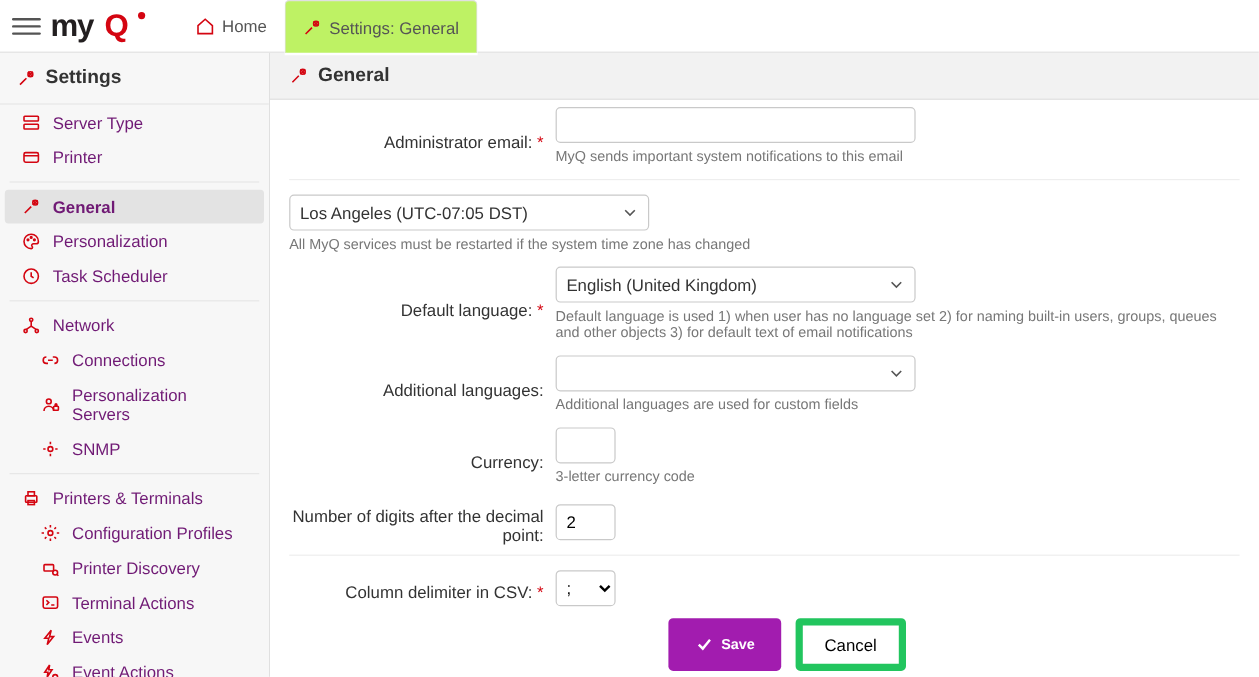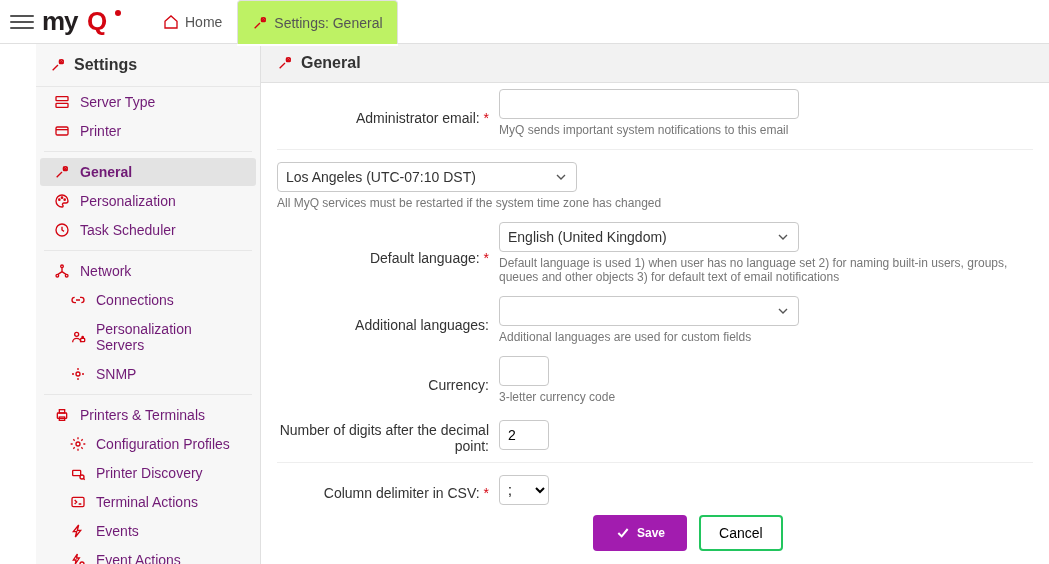--- a/index.html
+++ b/index.html
@@ -81,21 +81,20 @@
   }
   .icon svg { width: 16px; height: 16px; }
   .icon.red svg { stroke: #d40511; }
   .sidebar {
     width: 225px;
     background: #f7f7f7;
     border-right: 1px solid #e0e0e0;
     height: calc(564px - 44px);
     overflow-y: auto;
     float: left;
-    margin-left: 36px;
   }
   .sidebar-header {
     display: flex;
     align-items: center;
     gap: 8px;
     padding: 12px 14px;
     font-weight: 700;
     font-size: 16px;
     border-bottom: 1px solid #e7e7e7;
   }
@@ -193,21 +192,21 @@
     padding: 8px 22px;
     font-weight: 600;
     cursor: pointer;
     display: flex;
     align-items: center;
     gap: 6px;
     font-size: 12px;
   }
   .btn-cancel {
     background: #fff;
-    border: 2px solid #22c55e;
+    border: 6px solid #22c55e;
     border-radius: 4px;
     padding: 8px 18px;
     cursor: pointer;
     font-size: 14px;
   }
   .footnote {
     color: #888;
     font-size: 12px;
     padding: 0 16px 12px 16px;
   }
@@ -452,21 +451,21 @@
       <div class="form-hint">MyQ sends important system notifications to this email</div>
     </div>
   </div>
 
   <div class="hr"></div>
 
   <div class="form-row">
     <div class="form-field">
       <div class="custom-select">
         <div class="display">
-            <span>Los Angeles (UTC-07:10 DST)</span>
+            <span>Los Angeles (UTC-07:05 DST)</span>
           </div>
         <span class="chev icon">
             <svg viewBox="0 0 24 24" fill="none" stroke="#555" stroke-width="2">
               <path d="M6 9 l6 6 6-6"></path>
             </svg>
           </span>
       </div>
       <div class="form-hint">All MyQ services must be restarted if the system time zone has changed</div>
     </div>
   </div>

